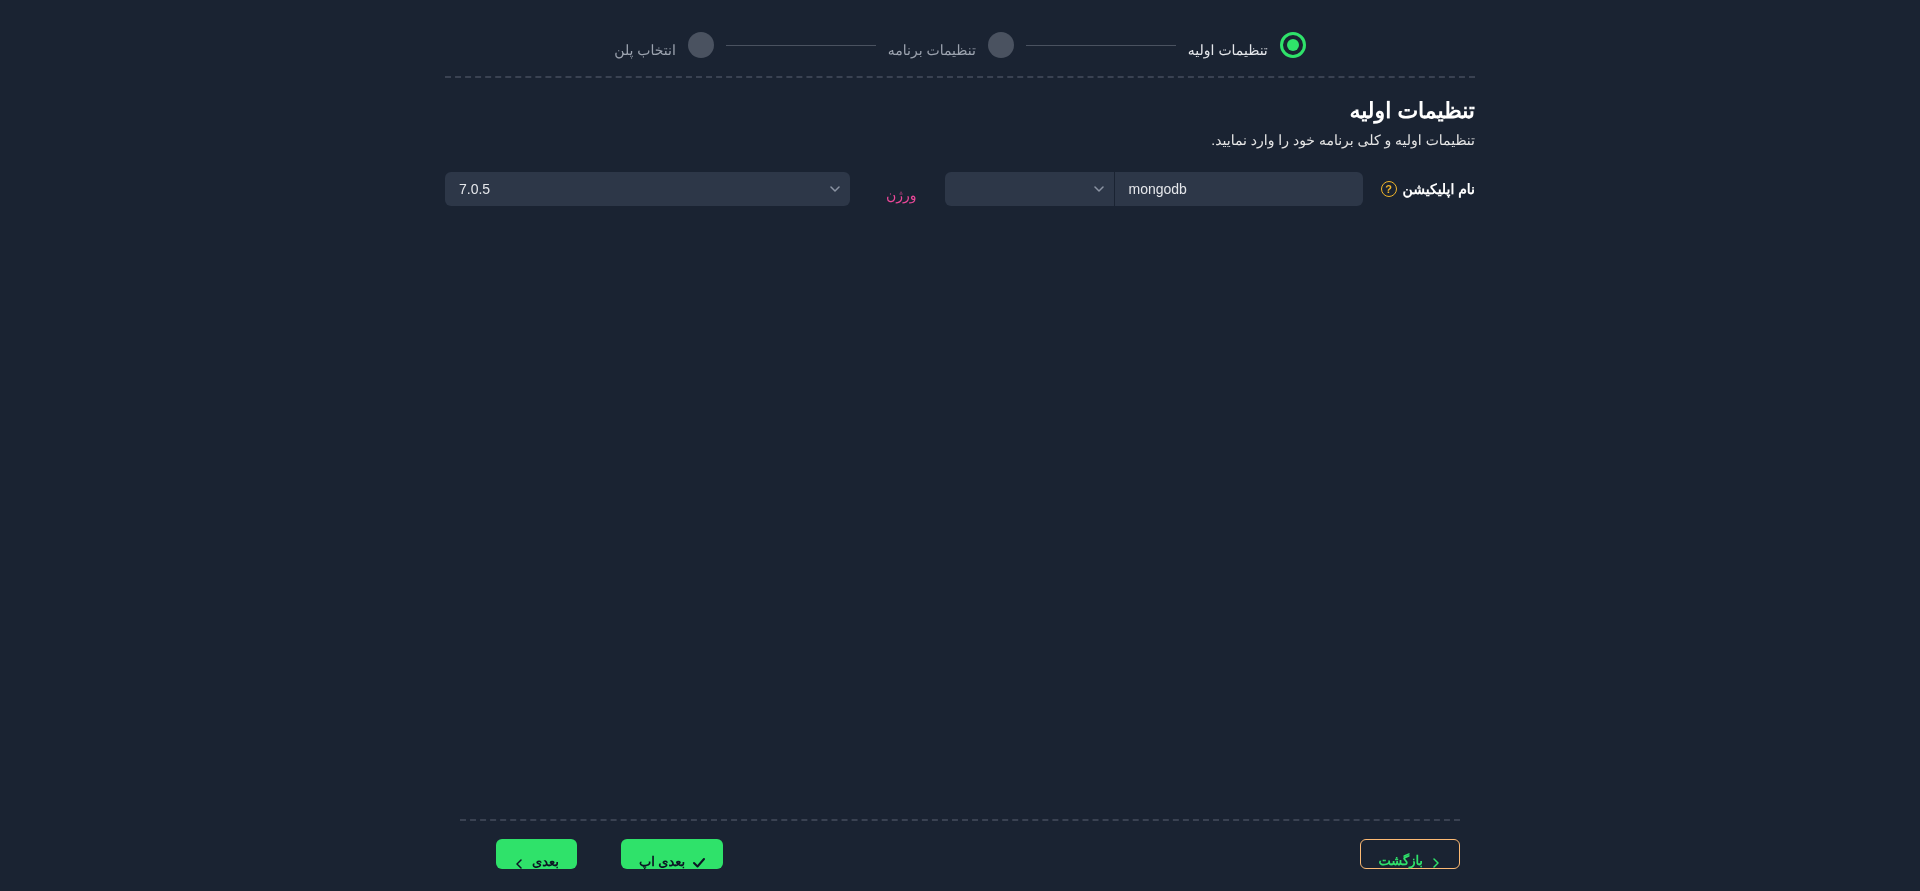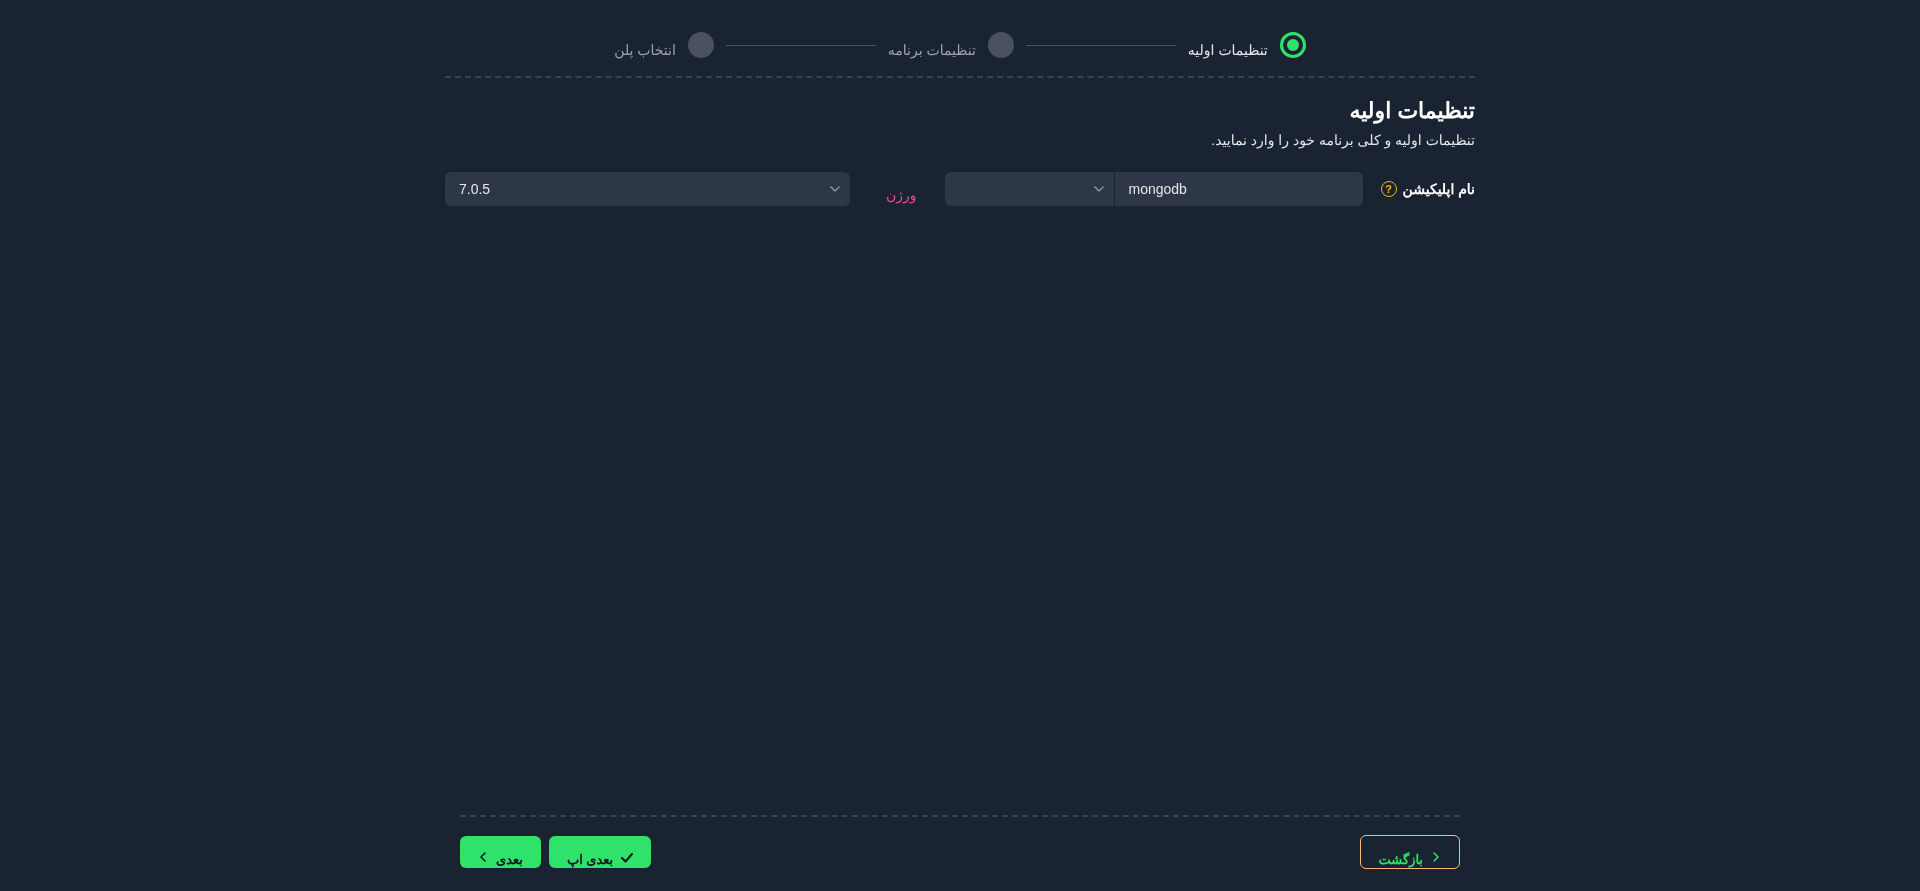--- a/index.html
+++ b/index.html
@@ -203,25 +203,26 @@
     align-items: center;
     direction: rtl;
   }
   .btn {
     height: 30px;
     border-radius: 6px;
     font-size: 13px;
     font-weight: 600;
     cursor: pointer;
     display: inline-flex;
-    align-items: flex-start;
+    align-items: flex-end;
     gap: 8px;
-    padding: 16px 18px;
+    padding: 0 18px;
     border: none;
     font-family: inherit;
+    margin-left: 36px;
   }
   .btn-outline {
     background: transparent;
     border: 1px solid #fdba74;
     color: #2fe26a;
   }
   .btn-primary {
     background: #2fe26a;
     color: #0c1524;
   }

